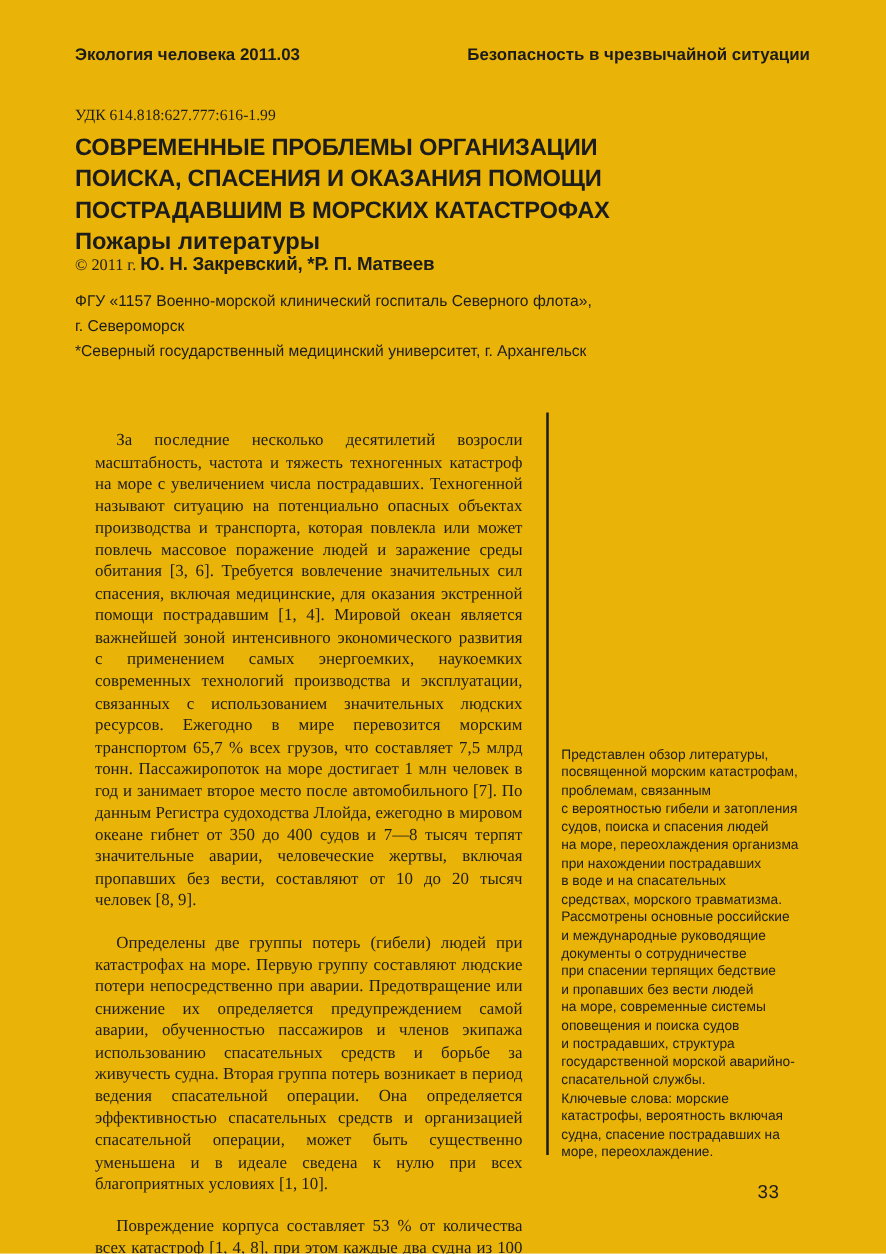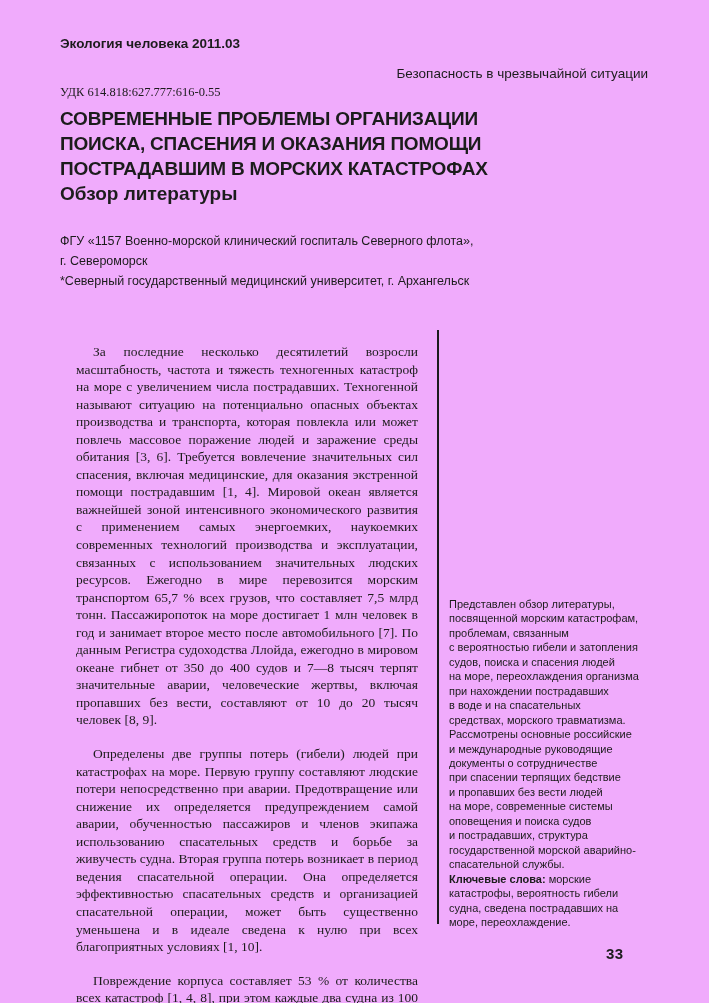--- a/index.html
+++ b/index.html
@@ -1,34 +1,34 @@
 <!DOCTYPE html>
 <html lang="ru"><head>
 <meta charset="utf-8">
 <style>
   html, body { margin: 0; padding: 0; background: #ffffff; }
   .page {
     position: relative;
     width: 709px;
     height: 1003px;
-    background: #f0abfc;
+    background: #eab308;
     color: #1c1c1c;
     font-family: "Liberation Sans", sans-serif;
     overflow: hidden;
   }
   .journal-header {
     position: absolute;
     top: 36px; left: 60px; right: 61px;
     display: flex;
     justify-content: space-between;
     font-size: 13.5px;
     line-height: 16px;
   }
   .journal-name { font-weight: 700; }
-  .section-name { font-weight: 400; margin-top: 30px; }
+  .section-name { font-weight: 700; }
   .udk {
     position: absolute;
     top: 85px; left: 60px;
     font-family: "Liberation Serif", serif;
     font-size: 12.5px;
   }
   .article-title {
     position: absolute;
     top: 106px; left: 60px; width: 430px;
     font-size: 19px;
@@ -82,46 +82,49 @@
     background: #1c1c1c;
   }
   .sidebar {
     position: absolute;
     left: 449px; top: 597px; width: 198px;
     font-size: 11px;
     line-height: 14.45px;
   }
   .abstract { margin: 0; white-space: pre-line; }
   .keywords { margin: 0; }
-  .keywords .kw-label { font-weight: 700; }
+  .keywords .kw-label { font-weight: 400; }
   .page-number {
     position: absolute;
     top: 945px; left: 606px;
     font-size: 15px;
-    font-weight: 700;
+    font-weight: 400;
     letter-spacing: 0.5px;
   }
 </style>
 </head>
 <body>
 
 <div class="page">
 
   <div class="journal-header">
     <span class="journal-name">Экология человека 2011.03</span>
     <span class="section-name">Безопасность в чрезвычайной ситуации</span>
   </div>
 
-  <div class="udk">УДК 614.818:627.777:616-0.55</div>
+  <div class="udk">УДК 614.818:627.777:616-1.99</div>
 
   <h1 class="article-title">СОВРЕМЕННЫЕ ПРОБЛЕМЫ ОРГАНИЗАЦИИ
 ПОИСКА, СПАСЕНИЯ И ОКАЗАНИЯ ПОМОЩИ
 ПОСТРАДАВШИМ В МОРСКИХ КАТАСТРОФАХ</h1>
-  <h2 class="article-subtitle">Обзор литературы</h2>
+  <h2 class="article-subtitle">Пожары литературы</h2>
 
+  <div class="byline">
+    <span class="copyright">© 2011 г. </span><span class="authors-names">Ю. Н. Закревский, *Р. П. Матвеев</span>
+  </div>
 
   <div class="affiliations">ФГУ «1157 Военно-морской клинический госпиталь Северного флота»,
 г. Североморск
 *Северный государственный медицинский университет, г. Архангельск</div>
 
   <div class="body-text">
     <p>За последние несколько десятилетий возросли масштабность, частота и тяжесть техногенных катастроф на море с увеличением числа пострадавших. Техногенной называют ситуацию на потенциально опасных объектах производства и транспорта, которая повлекла или может повлечь массовое поражение людей и заражение среды обитания [3, 6]. Требуется вовлечение значительных сил спасения, включая медицинские, для оказания экстренной помощи пострадавшим [1, 4]. Мировой океан является важнейшей зоной интенсивного экономического развития с применением самых энергоемких, наукоемких современных технологий производства и эксплуатации, связанных с использованием значительных людских ресурсов. Ежегодно в мире перевозится морским транспортом 65,7 % всех грузов, что составляет 7,5 млрд тонн. Пассажиропоток на море достигает 1 млн человек в год и занимает второе место после автомобильного [7]. По данным Регистра судоходства Ллойда, ежегодно в мировом океане гибнет от 350 до 400 судов и 7—8 тысяч терпят значительные аварии, человеческие жертвы, включая пропавших без вести, составляют от 10 до 20 тысяч человек [8, 9].</p>
     <p>Определены две группы потерь (гибели) людей при катастрофах на море. Первую группу составляют людские потери непосредственно при аварии. Предотвращение или снижение их определяется предупреждением самой аварии, обученностью пассажиров и членов экипажа использованию спасательных средств и борьбе за живучесть судна. Вторая группа потерь возникает в период ведения спасательной операции. Она определяется эффективностью спасательных средств и организацией спасательной операции, может быть существенно уменьшена и в идеале сведена к нулю при всех благоприятных условиях [1, 10].</p>
     <p>Повреждение корпуса составляет 53 % от количества всех катастроф [1, 4, 8], при этом каждые два судна из 100 погибают. Время от момента повреждения судна до его затопления составляет от полутора минут (паром «Gerald of Free Enterprize») до 12 часов (паром «Estonia»). В 80 % случаев это интервал от 1 до 20 минут. Гибнут или получают повреждения непосредственно в момент аварии судна, т. е. являются жертвами первой группы, 75 % людей.</p>
 
@@ -142,18 +145,18 @@
 Рассмотрены основные российские
 и международные руководящие
 документы о сотрудничестве
 при спасении терпящих бедствие
 и пропавших без вести людей
 на море, современные системы
 оповещения и поиска судов
 и пострадавших, структура
 государственной морской аварийно-
 спасательной службы.</p>
-    <p class="keywords"><span class="kw-label">Ключевые слова:</span><span> морские катастрофы, вероятность гибели судна, сведена пострадавших на море, переохлаждение.</span></p>
+    <p class="keywords"><span class="kw-label">Ключевые слова:</span><span> морские катастрофы, вероятность включая судна, спасение пострадавших на море, переохлаждение.</span></p>
   </div>
 
   <div class="page-number">33</div>
 
 </div>
 
 </body></html>

